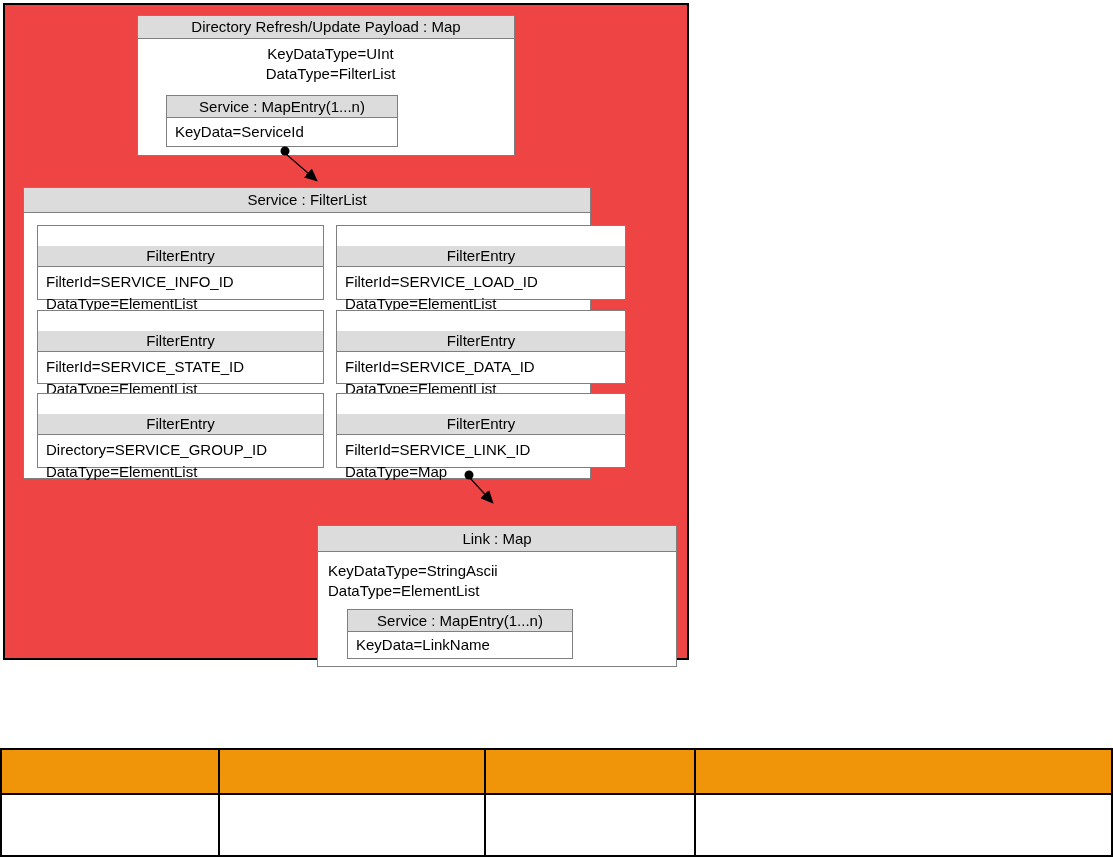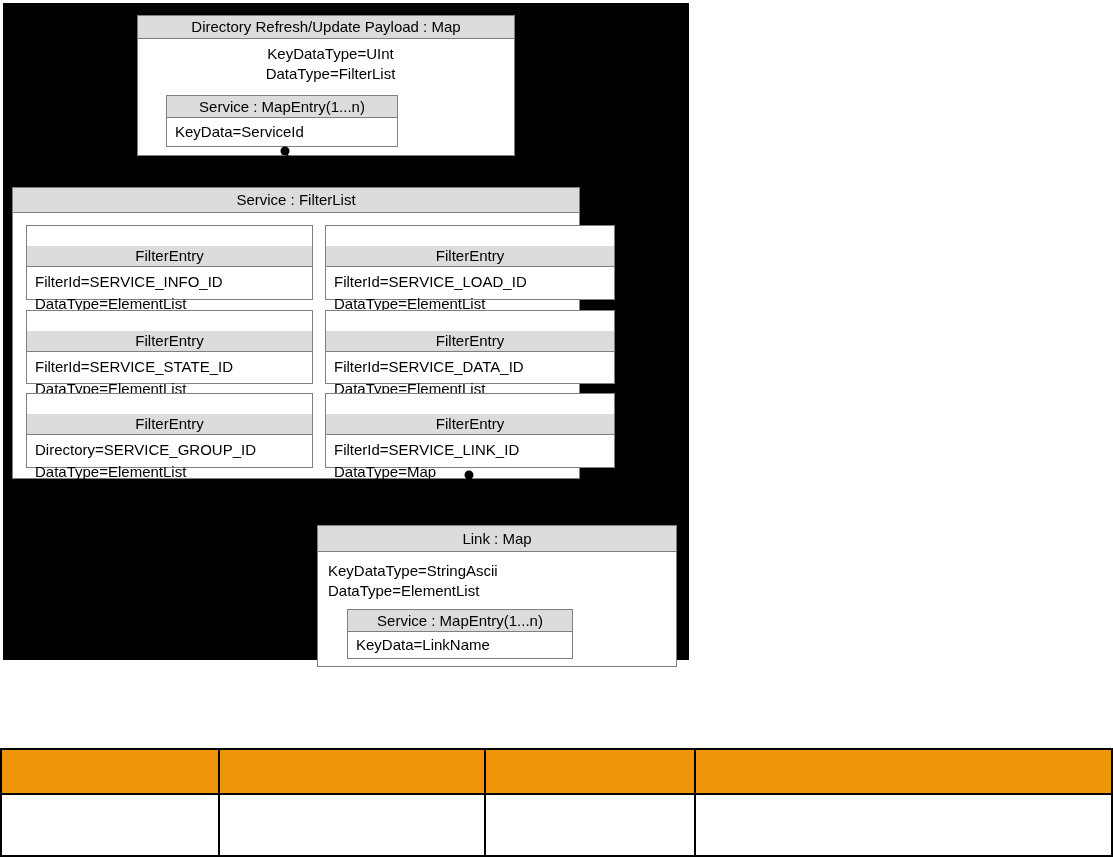--- a/index.html
+++ b/index.html
@@ -5,21 +5,21 @@
   html, body { margin: 0; padding: 0; background: #ffffff; }
   body {
     width: 1113px; height: 858px; position: relative; overflow: hidden;
     font-family: "Liberation Sans", "DejaVu Sans", sans-serif;
     color: #000000;
   }
 
   
   .diagram-frame {
     position: absolute; left: 3px; top: 3px; width: 686px; height: 657px;
-    border: 2px solid #000000; background: #000000; box-sizing: border-box;
+    border: 2px solid #000000; background: #ef4444; box-sizing: border-box;
   }
 
   
   .ubox {
     position: absolute; box-sizing: border-box;
     border: 1px solid #7f7f7f; background: #ffffff;
   }
   .ubox-header {
     background: #dcdcdc; border-bottom: 1px solid #7f7f7f;
     text-align: center; font-size: 15px; white-space: nowrap;
@@ -30,21 +30,21 @@
   }
 
   .payload-box   { left: 132px; top: 10px;  width: 378px; height: 141px; }
   .payload-box .ubox-header { height: 23px; line-height: 22px; }
   .payload-body  { padding: 5px 0 0 9px; text-align: center; }
 
   .mapentry-box-1 { left: 28px;  top: 79px;  width: 232px; height: 52px; }
   .mapentry-box-1 .ubox-header { height: 22px; line-height: 21px; }
   .mapentry-box-1 .ubox-line { line-height: 28px; padding-left: 8px; }
 
-  .filterlist-box { left: 7px; top: 182px; width: 568px; height: 292px; }
+  .filterlist-box { left: 18px; top: 182px; width: 568px; height: 292px; }
   .filterlist-box .ubox-header { height: 25px; line-height: 24px; }
 
   .filter-entry .ubox-header { height: 21px; line-height: 20px; margin-top: 20px; }
   .filter-entry .filter-body { padding: 4px 0 0 8px; }
   .filter-entry .ubox-line { line-height: 22px; }
 
   .link-box { left: 312px; top: 520px; width: 360px; height: 142px; }
   .link-box .ubox-header { height: 26px; line-height: 25px; }
   .link-body { padding: 9px 0 0 10px; }
 

